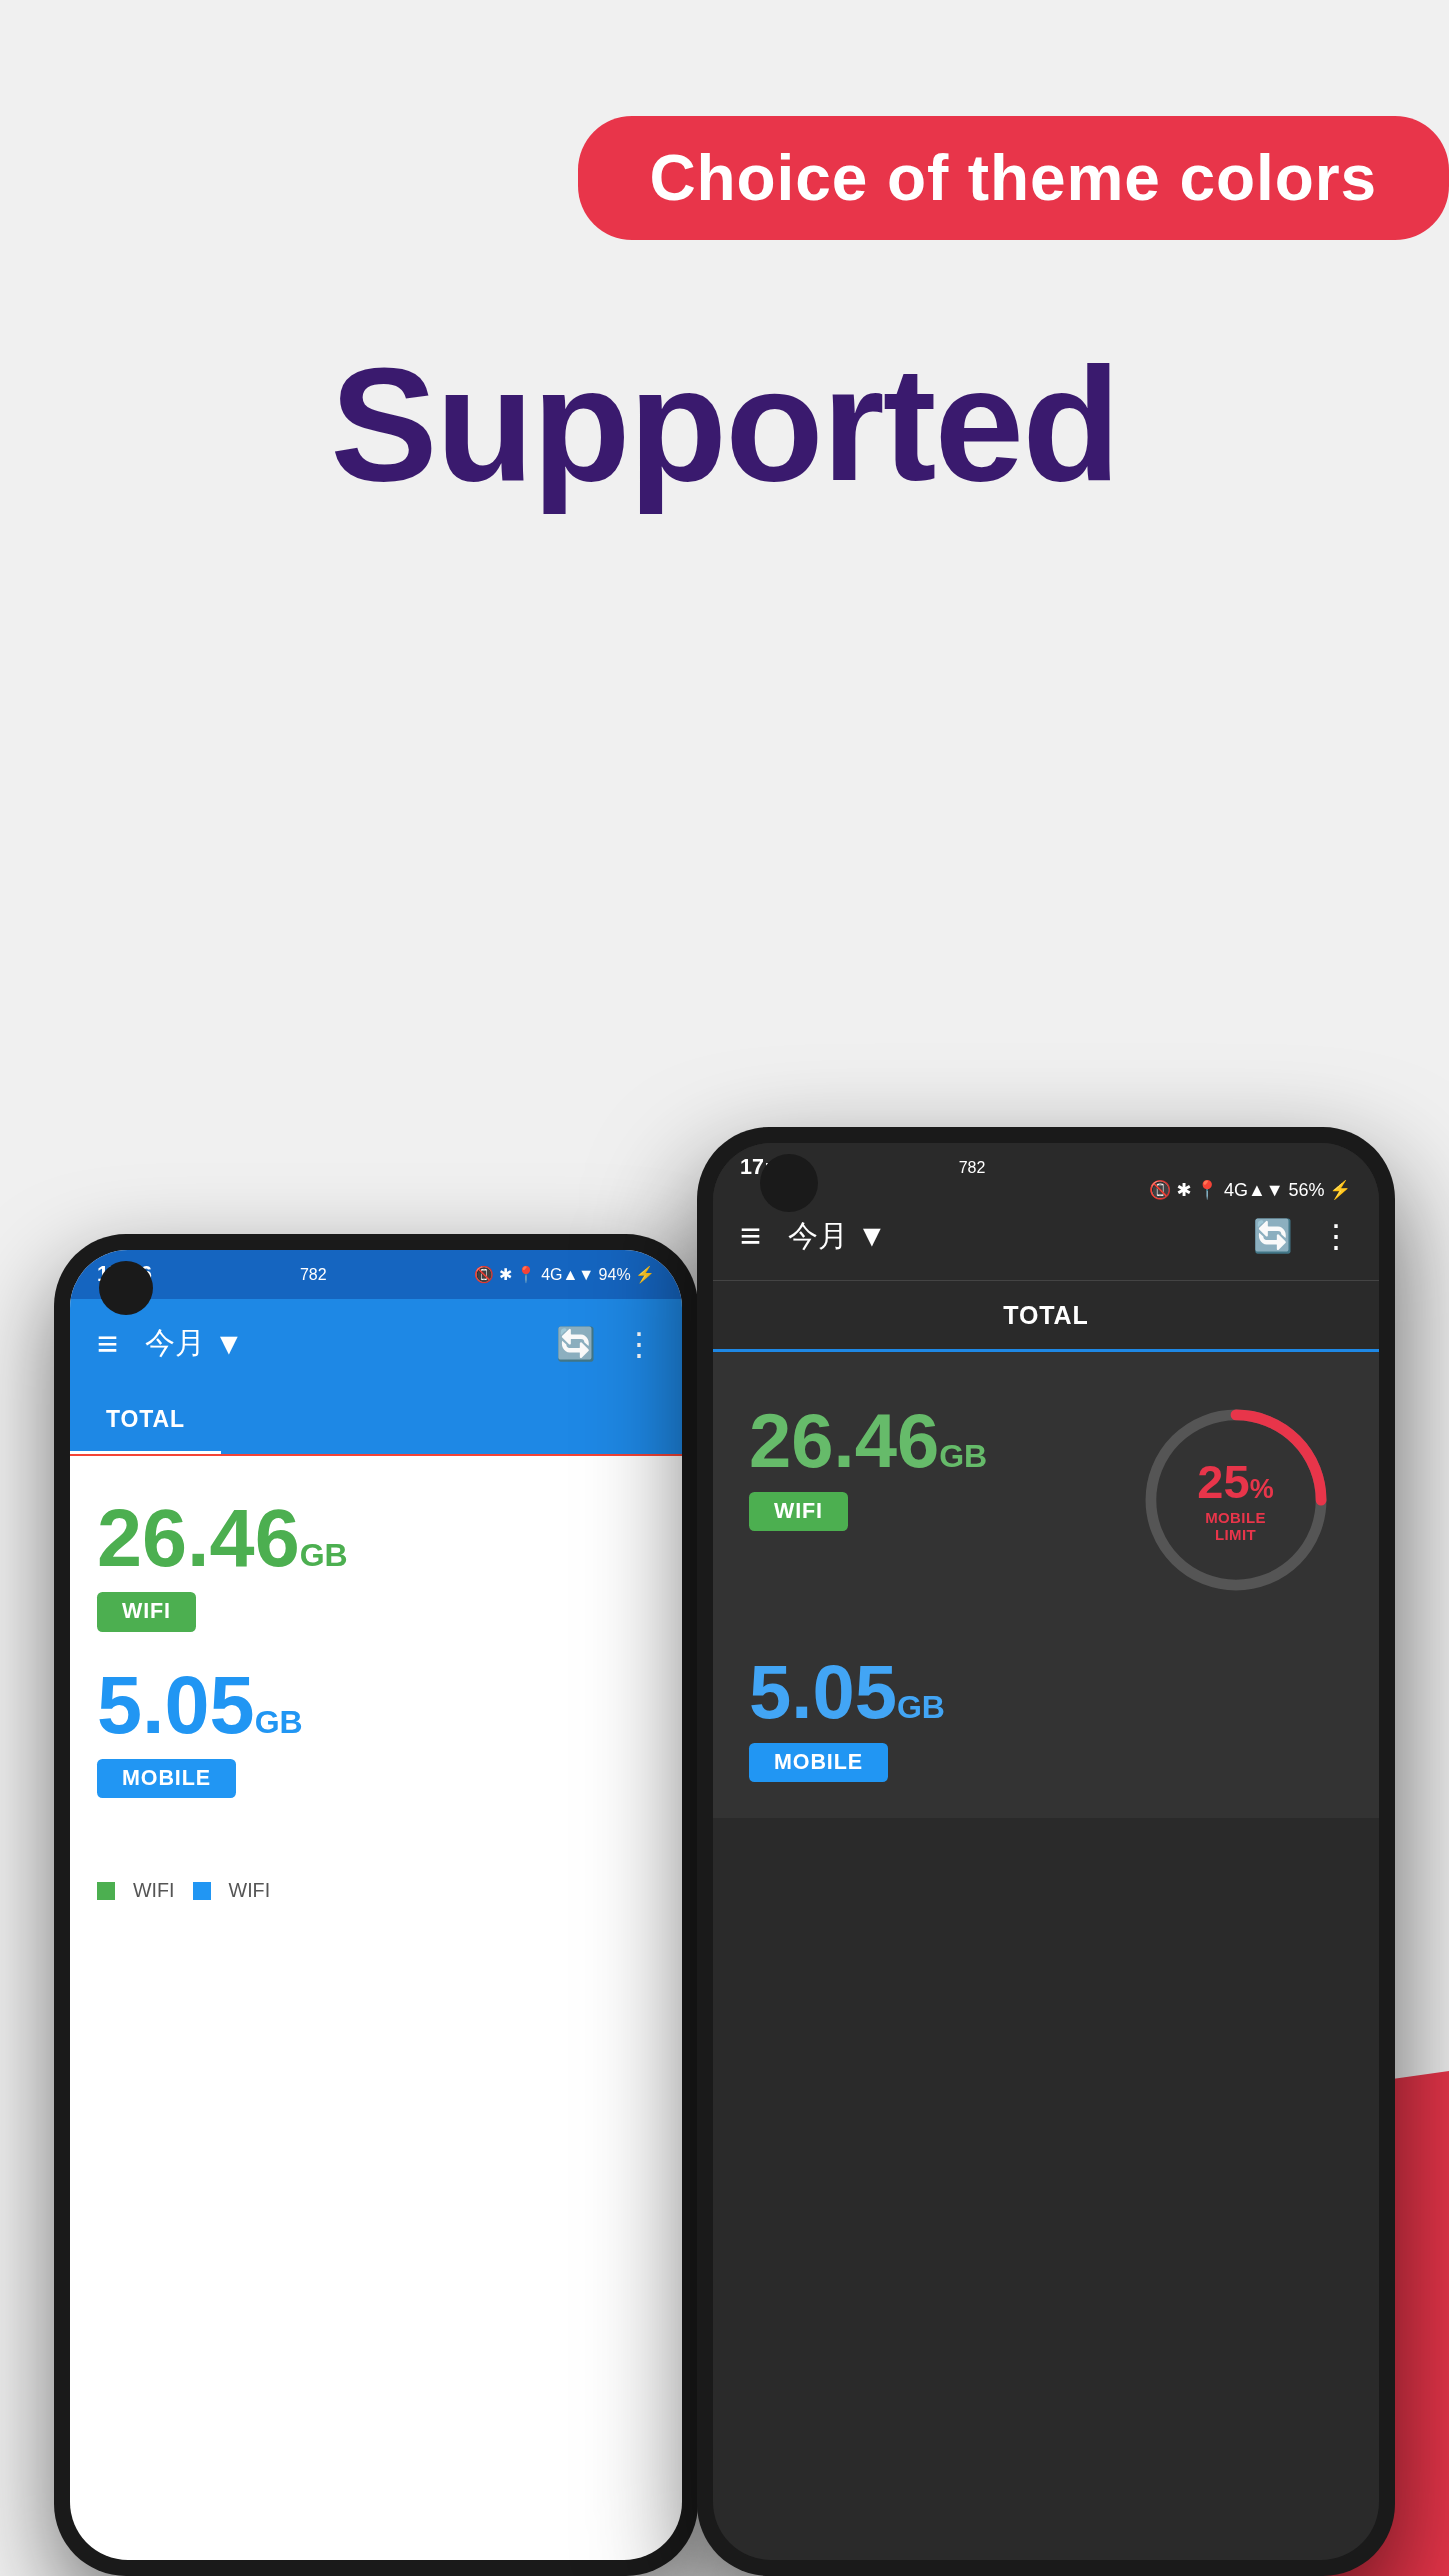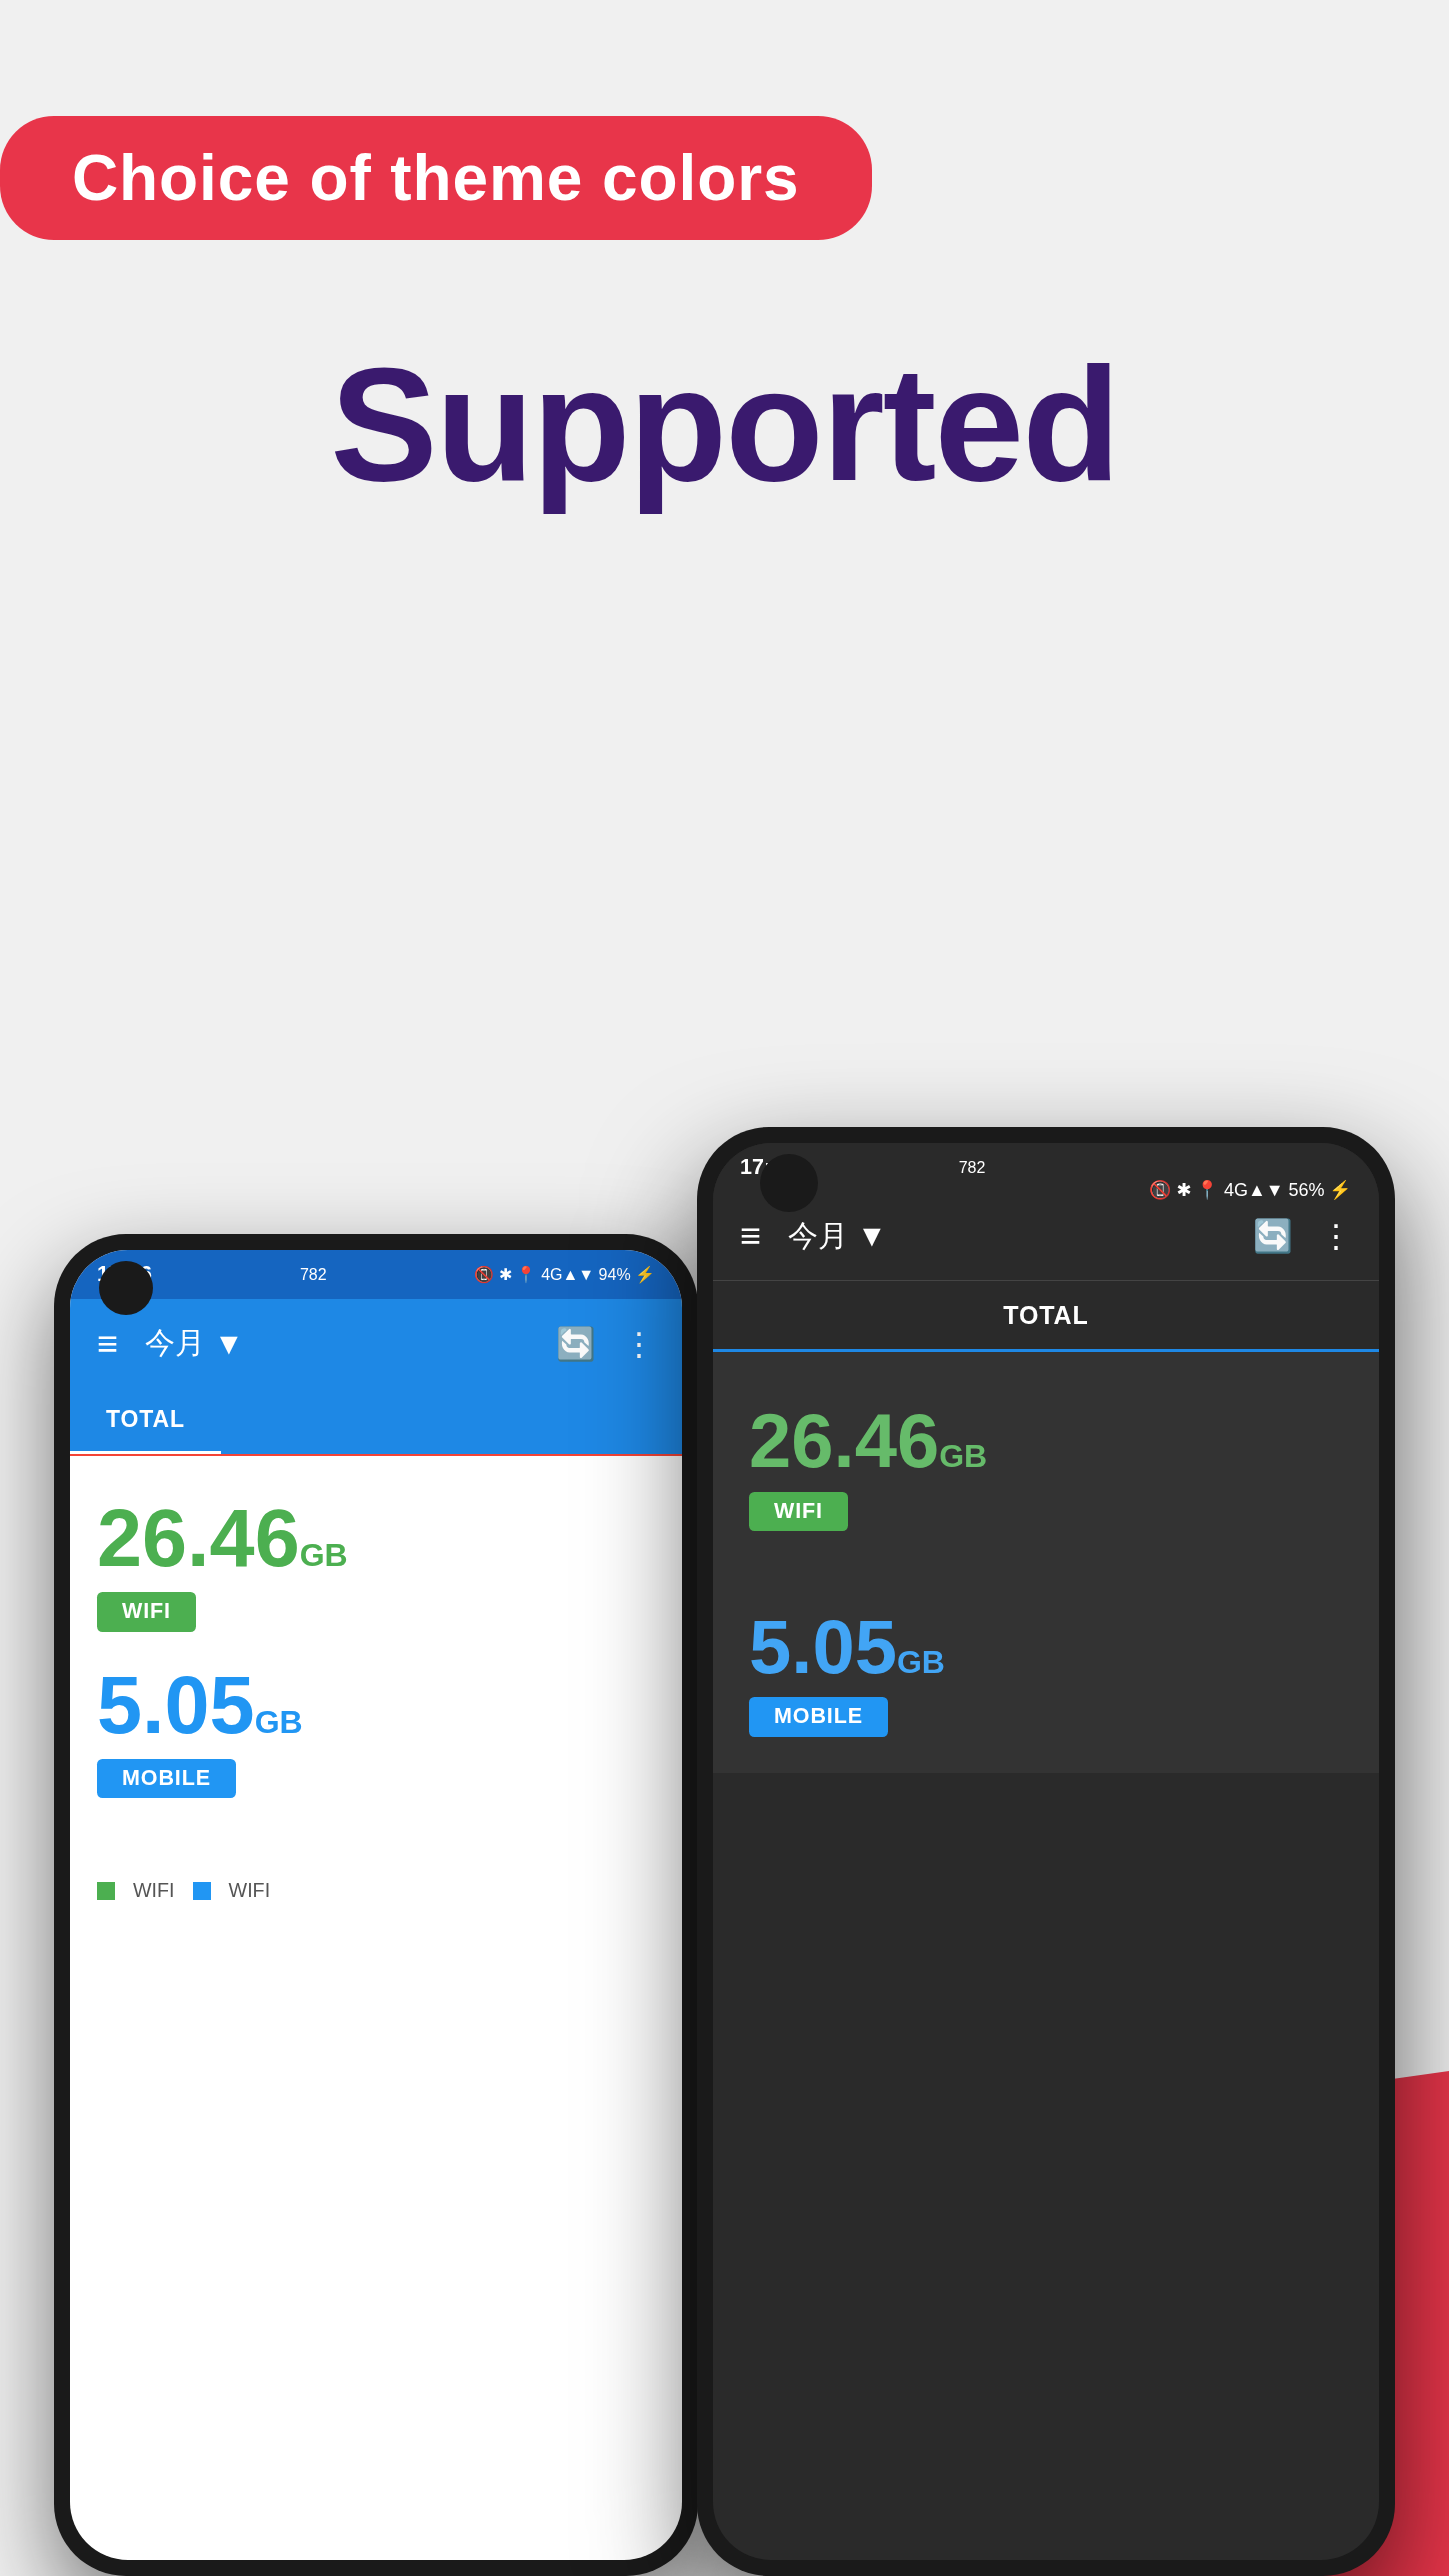--- a/index.html
+++ b/index.html
@@ -25,21 +25,21 @@
       z-index: 0;
     }
 
     
     .badge-container {
       position: absolute;
       top: 116px;
       left: 0;
       right: 0;
       display: flex;
-      justify-content: flex-start;
+      justify-content: flex-end;
       z-index: 10;
     }
     .badge {
       background: #e8354a;
       border-radius: 54px;
       padding: 25px 72px;
       display: inline-block;
     }
     .badge-text {
       color: white;
@@ -455,20 +455,37 @@
 
       <div class="content-front">
         <div class="content-front-left">
           <div style="margin-bottom:27px;">
             <div class="data-value-green-dark">
               <span>26.46</span><span style="font-size:32px;">GB</span>
             </div>
             <span class="tag-green">WIFI</span>
           </div>
         </div>
+        <div class="content-front-right">
+
+          <div class="gauge-container">
+            <svg class="gauge-svg" viewBox="0 0 230 230">
+
+              <circle cx="115" cy="115" r="95" fill="none" stroke="#555" stroke-width="12"></circle>
+
+              <circle cx="115" cy="115" r="95" fill="none" stroke="#e8354a" stroke-width="12" stroke-dasharray="149.2 447.7" stroke-dashoffset="0" stroke-linecap="round" transform="rotate(-90 115 115)"></circle>
+            </svg>
+            <div class="gauge-center-text">
+              <div class="gauge-percent">
+                <span>25</span><span style="font-size:27px;">%</span>
+              </div>
+              <div class="gauge-label">MOBILE LIMIT</div>
+            </div>
+          </div>
+        </div>
       </div>
 
       <div class="mobile-section-front" style="background:#333;">
         <div class="data-value-blue-dark">
           <span>5.05</span><span style="font-size:32px;">GB</span>
         </div>
         <span class="tag-blue">MOBILE</span>
       </div>
     </div>
   </div>

